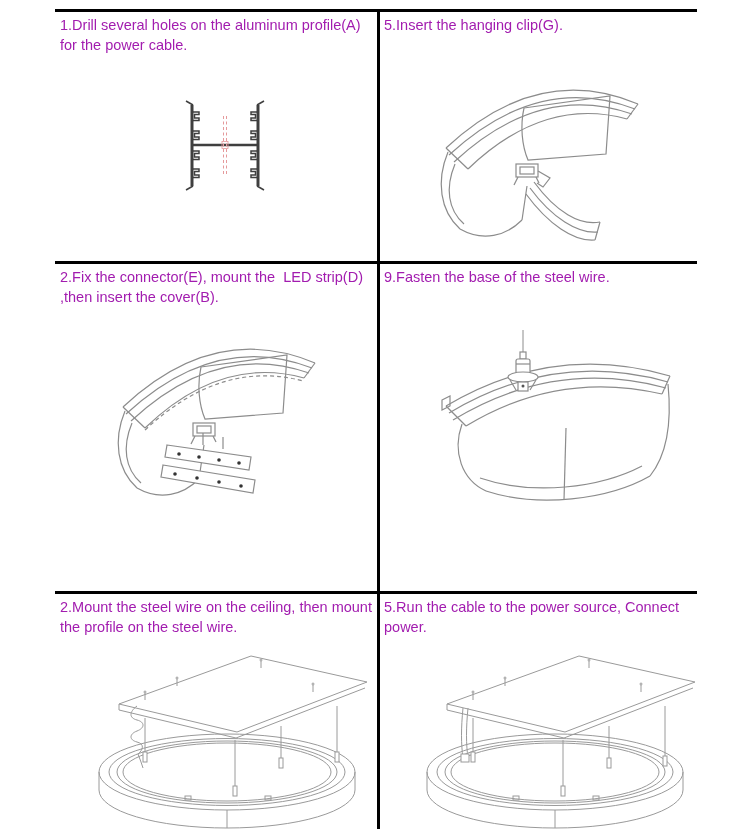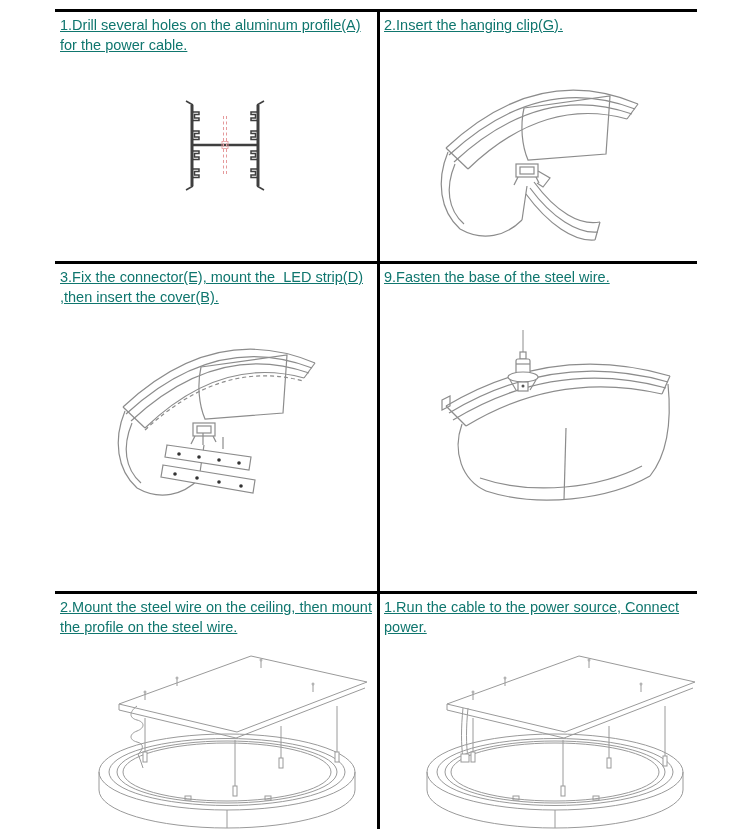--- a/index.html
+++ b/index.html
@@ -11,49 +11,48 @@
     overflow:hidden;
   }
   .page{position:absolute;inset:0;}
   .grid-line{position:absolute;background:#000;}
   .hline{left:55px;width:642px;height:3px;}
   .vline{left:377px;top:9px;width:3px;height:820px;}
   .cell-text{
     position:absolute;
     font-size:14.5px;
     line-height:20px;
-    color:#0f766e;
+    color:#a21caf;
     white-space:pre-wrap;
-    text-decoration:underline;
   }
   .illus{position:absolute;}
   .lineart{stroke:#8c8c8c;stroke-width:1.2;fill:none;}
   .thin{stroke:#9a9a9a;stroke-width:1;fill:none;}
   .dark{stroke:#3f3f3f;fill:none;}
   .whitefill{fill:#ffffff;}
 </style>
 </head>
 <body>
 
 <div class="page">
 
   <div class="grid-line hline" style="top:9px"></div>
   <div class="grid-line hline" style="top:261px"></div>
   <div class="grid-line hline" style="top:591px"></div>
   <div class="grid-line vline"></div>
 
   <div class="cell-text" style="left:60px;top:15px;width:316px">1.Drill several holes on the aluminum profile(A)
 for the power cable.</div>
-  <div class="cell-text" style="left:384px;top:15px;width:310px">2.Insert the hanging clip(G).</div>
-  <div class="cell-text" style="left:60px;top:267px;width:316px">3.Fix the connector(E), mount the  LED strip(D)
+  <div class="cell-text" style="left:384px;top:15px;width:310px">5.Insert the hanging clip(G).</div>
+  <div class="cell-text" style="left:60px;top:267px;width:316px">2.Fix the connector(E), mount the  LED strip(D)
 ,then insert the cover(B).</div>
   <div class="cell-text" style="left:384px;top:267px;width:310px">9.Fasten the base of the steel wire.</div>
   <div class="cell-text" style="left:60px;top:597px;width:318px">2.Mount the steel wire on the ceiling, then mount
 the profile on the steel wire.</div>
-  <div class="cell-text" style="left:384px;top:597px;width:310px">1.Run the cable to the power source, Connect
+  <div class="cell-text" style="left:384px;top:597px;width:310px">5.Run the cable to the power source, Connect
 power.</div>
 
   <svg class="illus" style="left:180px;top:98px" width="90" height="95" viewBox="0 0 90 95">
     <g class="dark" stroke-width="3">
       <path d="M12,7 V88"></path>
       <path d="M78,7 V88"></path>
     </g>
     <g class="dark" stroke-width="1.5">
       <path d="M13,7 L6,3"></path>
         <path d="M13,88 L6,92"></path>

